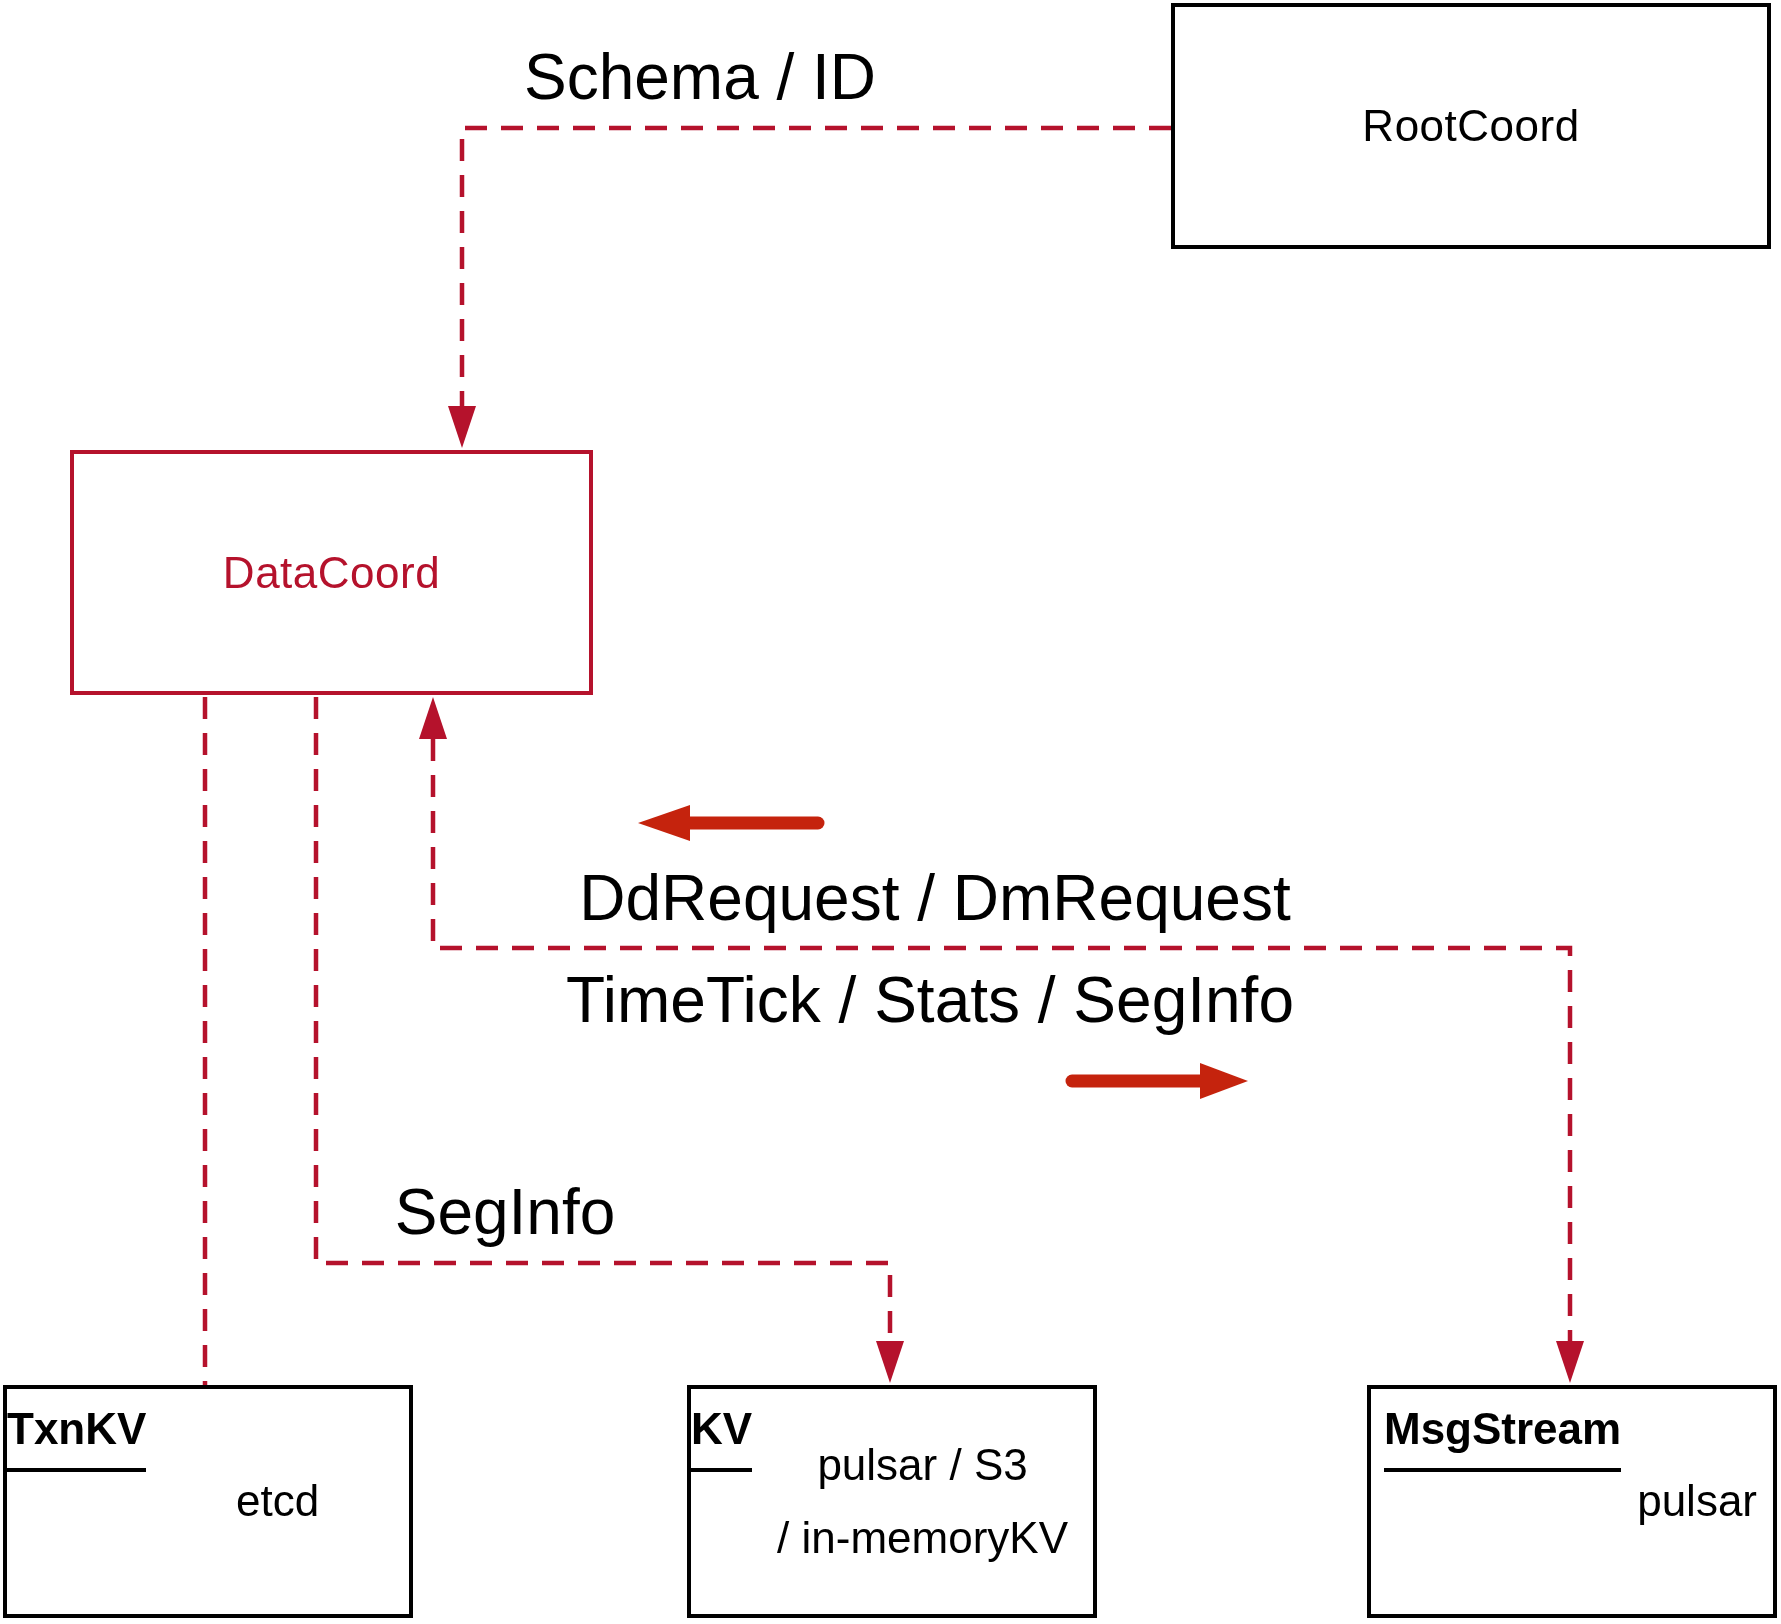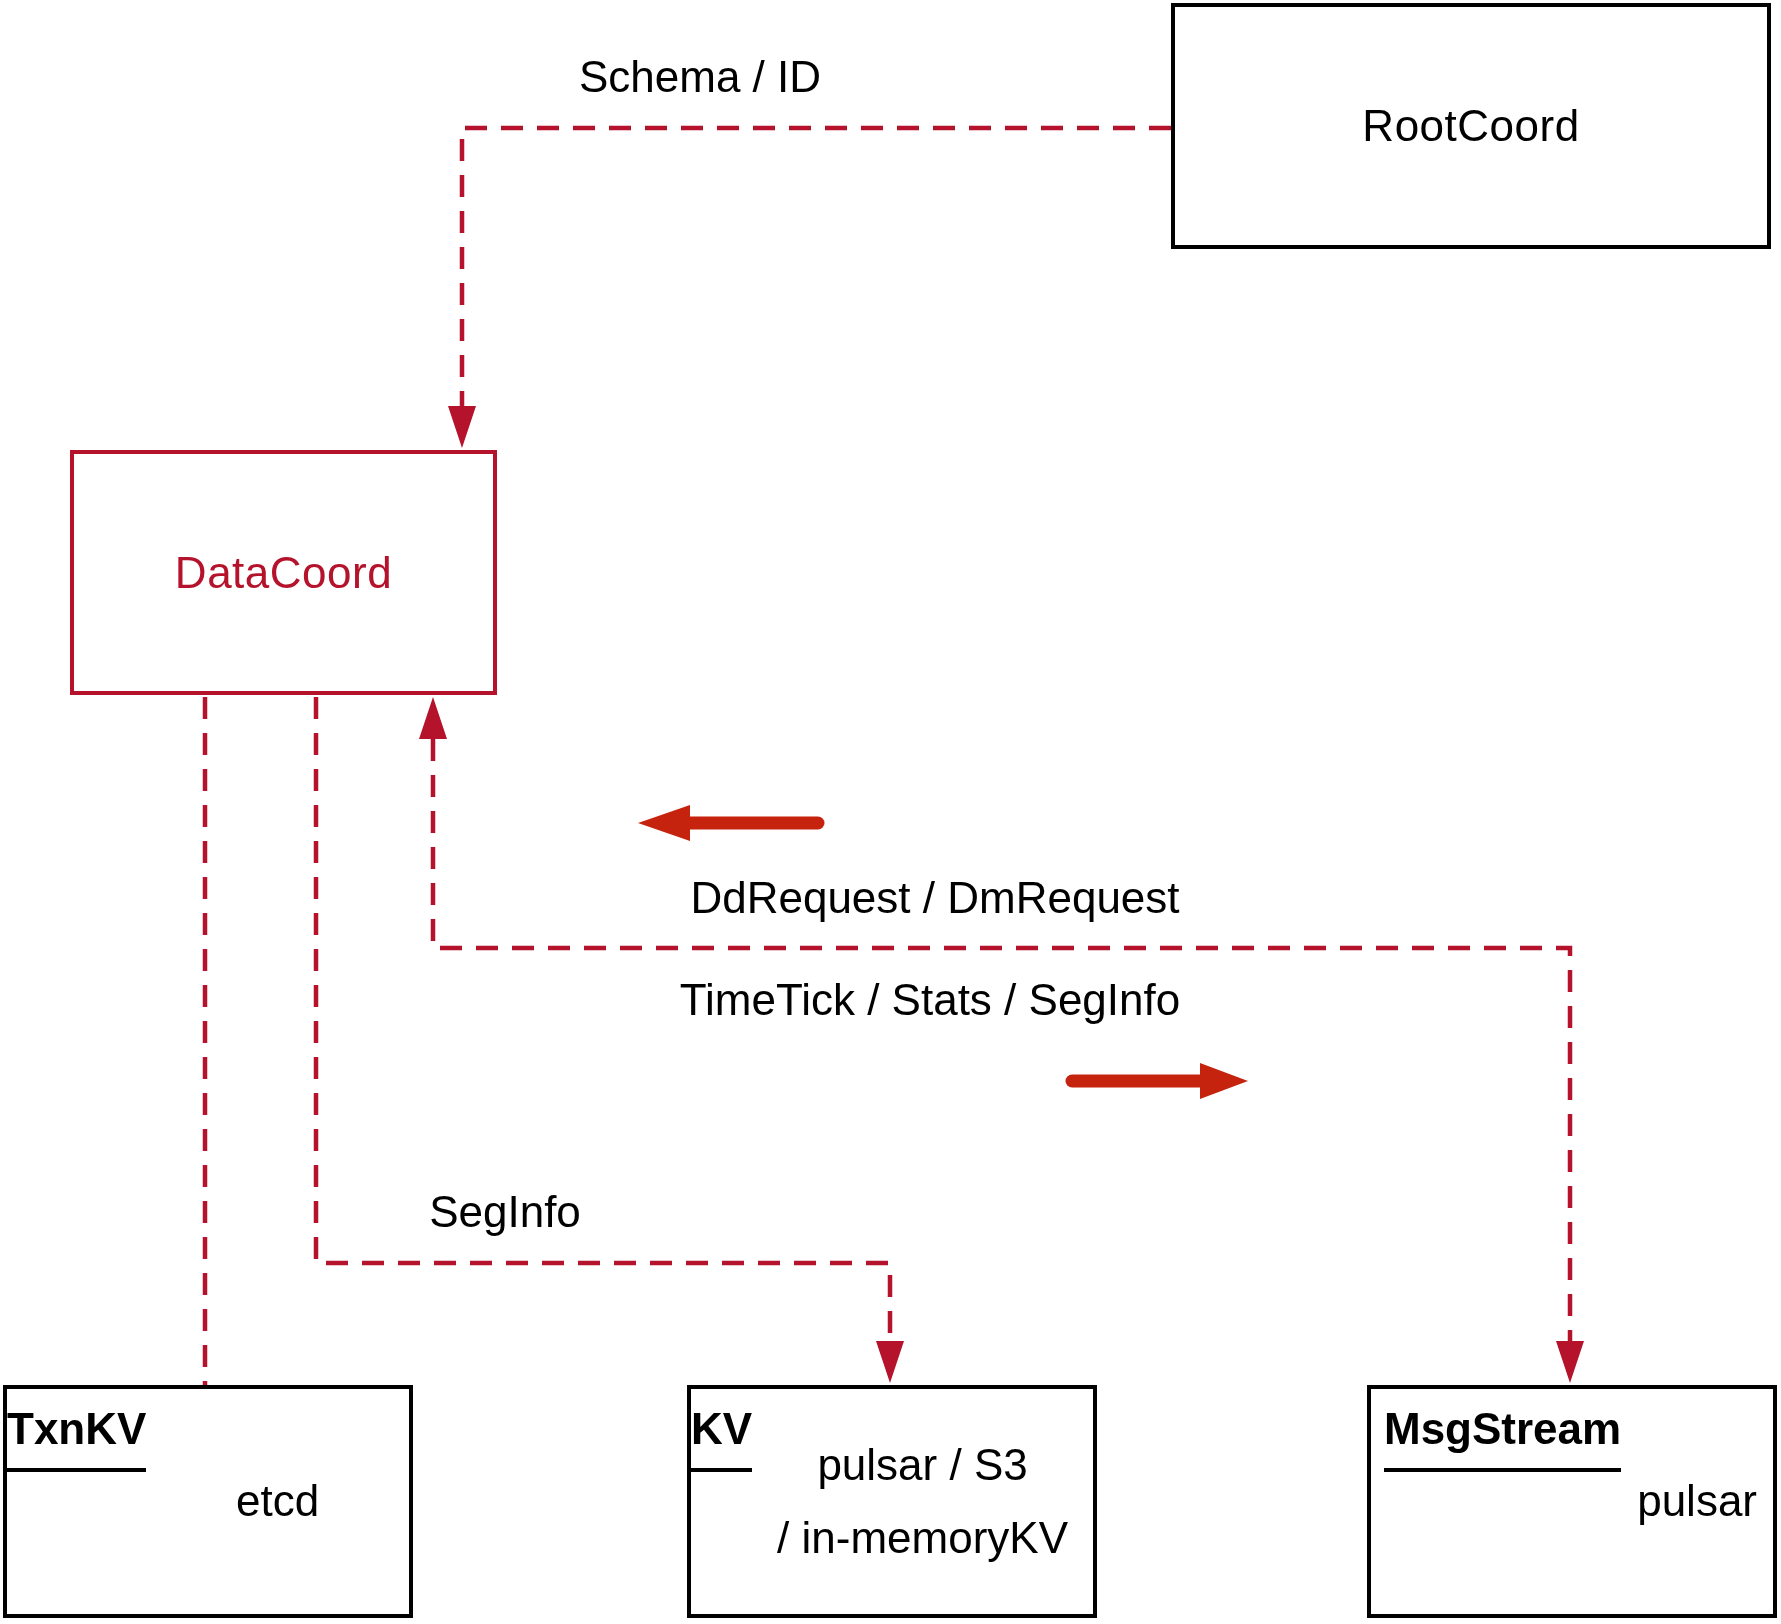--- a/index.html
+++ b/index.html
@@ -72,21 +72,21 @@
     align-items: center;
     justify-content: center;
     font-size: 44px;
     color: #000000;
     line-height: 1.65;
   }
   .edge-label {
     position: absolute;
     transform: translate(-50%, -50%);
     white-space: nowrap;
-    font-size: 44px;
+    font-size: 64px;
     color: #000000;
   }
 </style>
 </head>
 <body>
 
 <div id="diagram-canvas">
 
   <svg id="connector-layer" viewBox="0 0 1781 1624" xmlns="http://www.w3.org/2000/svg">
 
@@ -106,21 +106,21 @@
     <polygon class="solid-arrowhead" points="690,805 690,841 638,823"></polygon>
 
     <line class="solid-arrow-shaft" x1="1072" y1="1081" x2="1200" y2="1081"></line>
     <polygon class="solid-arrowhead" points="1200,1063 1200,1099 1248,1081"></polygon>
   </svg>
 
   <div class="node-box box-black big-title" style="left:1171px; top:3px; width:600px; height:246px;">
     <span>RootCoord</span>
   </div>
 
-  <div class="node-box box-red big-title" style="left:70px; top:450px; width:427px; height:245px;">
+  <div class="node-box box-red big-title" style="left:70px; top:450px; width:523px; height:245px;">
     <span>DataCoord</span>
   </div>
 
   <div class="kv-node" style="left:3px;">
     <div class="kv-header">TxnKV</div>
     <div class="kv-body">
       <div>etcd</div>
     </div>
   </div>
 

